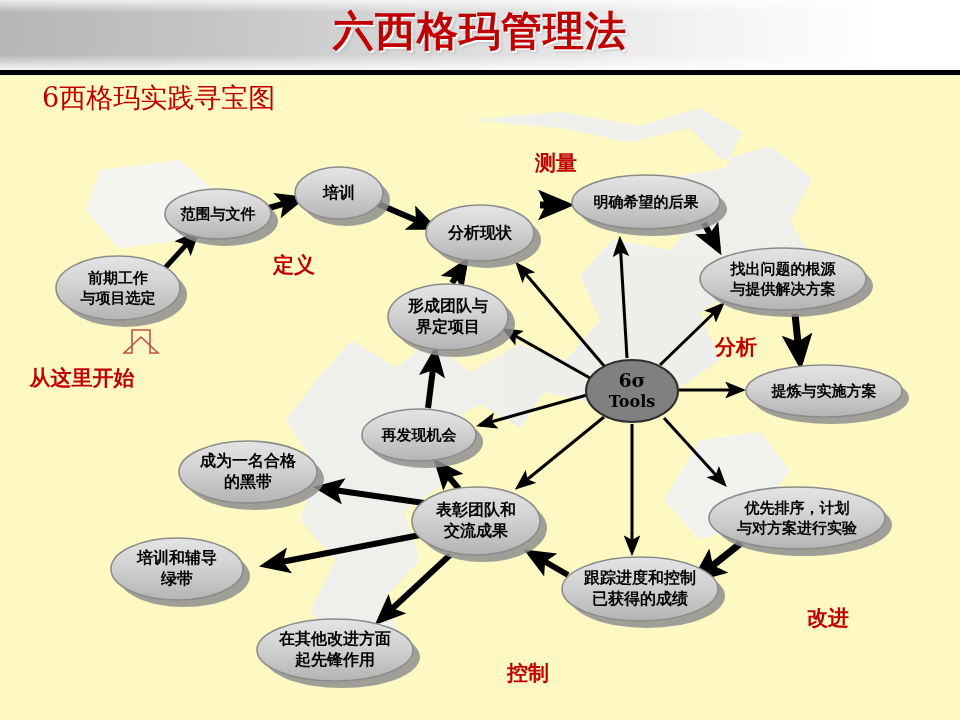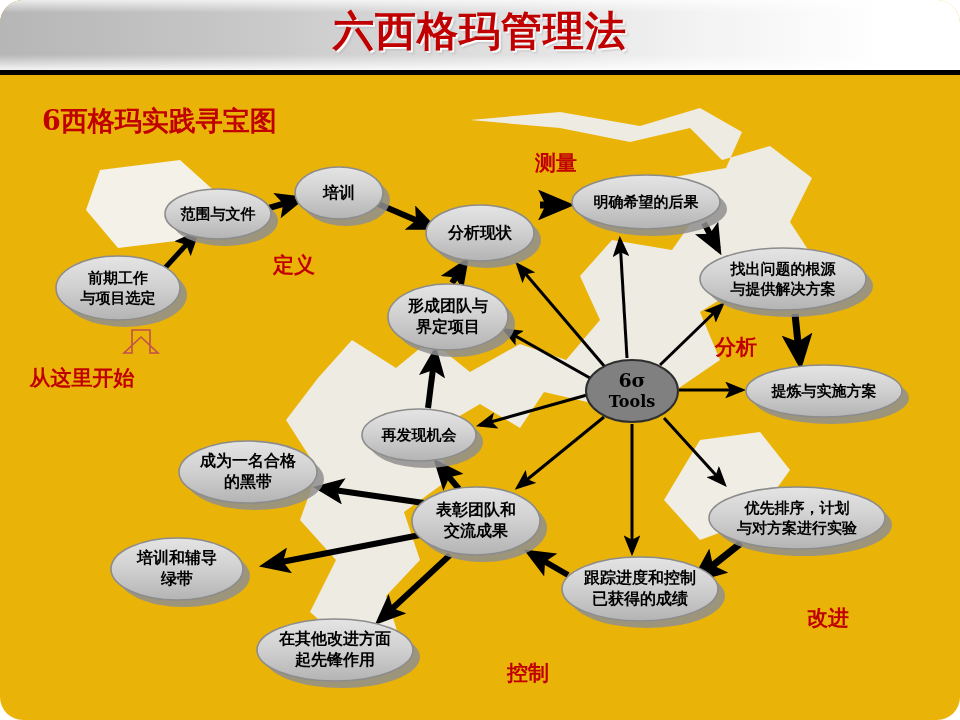--- a/index.html
+++ b/index.html
@@ -11,23 +11,22 @@
     width: 960px;
     height: 720px;
     font-family: "Liberation Sans", sans-serif;
     overflow: hidden;
     position: relative;
   }
   #slide {
     position: relative;
     width: 960px;
     height: 720px;
-    background: #eab308;
+    background: #fef9c3;
     overflow: hidden;
-    border-radius: 23px;
   }
 
   
   #header-band {
     position: absolute;
     left: 0; top: 0;
     width: 960px;
     height: 70px;
     background:
       linear-gradient(to bottom, rgba(255,255,255,0.75) 0%, rgba(255,255,255,0.0) 18%, rgba(255,255,255,0.0) 78%, rgba(255,255,255,0.85) 100%),
@@ -50,24 +49,24 @@
     font-weight: bold;
     letter-spacing: 1px;
     color: #c00000;
     text-shadow: 2px 2px 1px rgba(255,255,255,0.95), 3px 3px 2px rgba(150,150,150,0.45);
     white-space: nowrap;
   }
 
   
   #subtitle {
     position: absolute;
-    left: 42px; top: 103px;
+    left: 42px; top: 80px;
     font-family: "DejaVu Serif", "Liberation Serif", serif;
     font-size: 27px;
-    font-weight: bold;
+    font-weight: normal;
     color: #c00000;
     white-space: nowrap;
   }
 
   
   #diagram {
     position: absolute;
     left: 0; top: 0;
     width: 960px;
     height: 720px;

